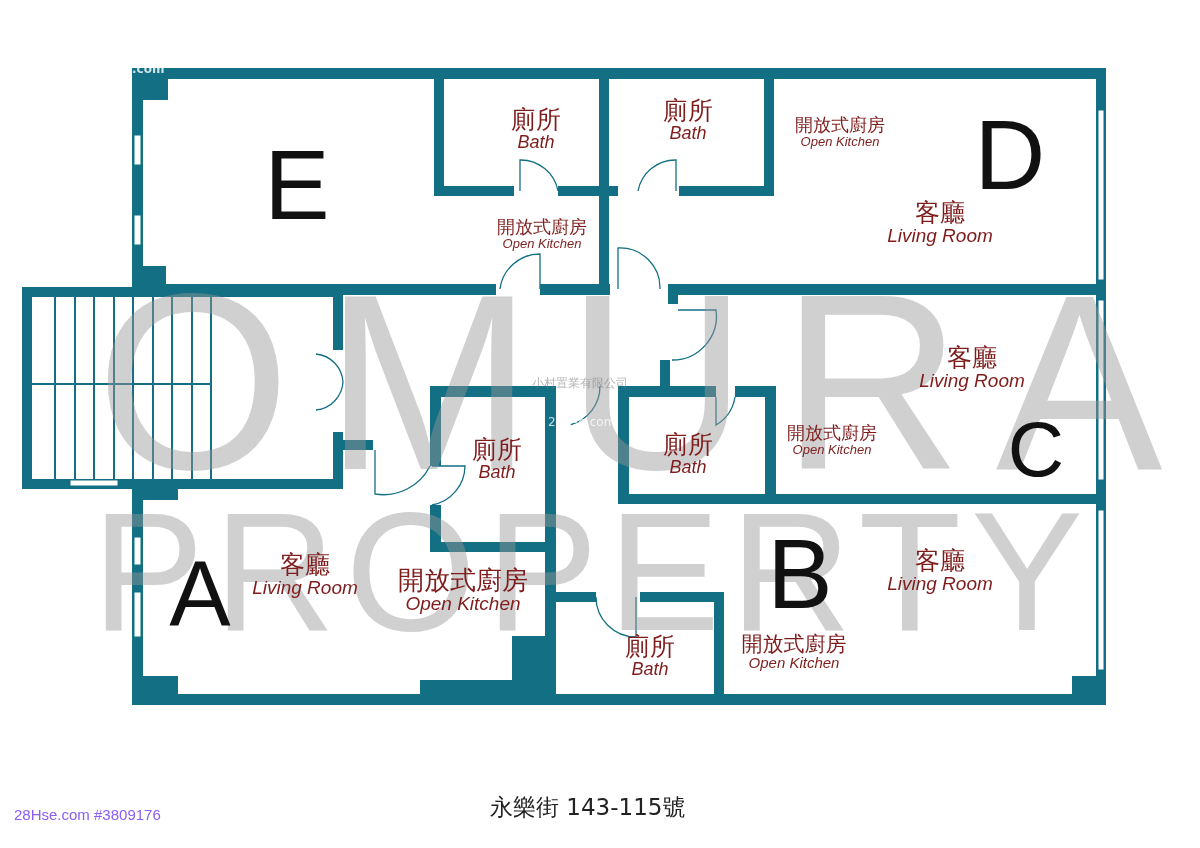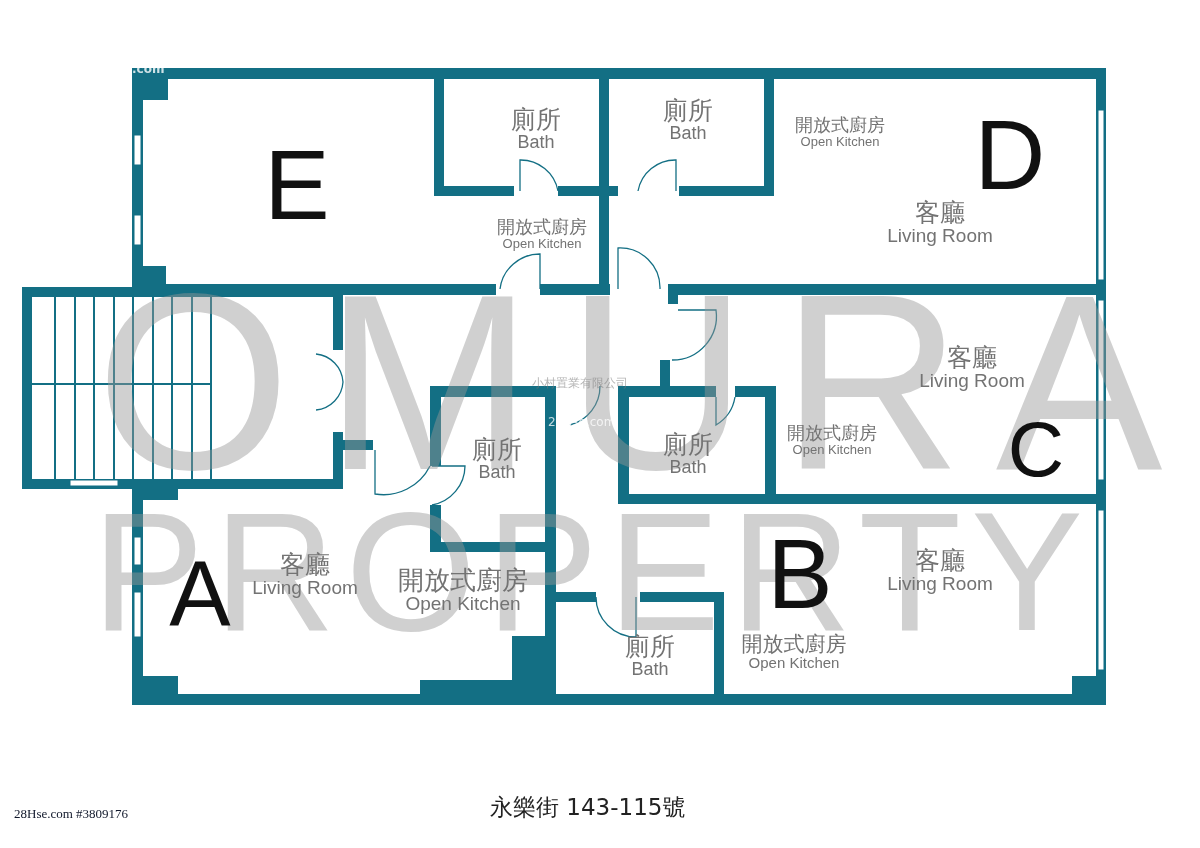--- a/index.html
+++ b/index.html
@@ -1,24 +1,24 @@
 <!DOCTYPE html>
 <html><head>
 <meta charset="utf-8">
 <style>
   html, body { margin:0; padding:0; background:#ffffff; }
   body { width:1200px; height:848px; position:relative; overflow:hidden; font-family:"DejaVu Sans", sans-serif; }
   #plan { position:absolute; left:0; top:0; width:1200px; height:848px; }
-  .lbl { position:absolute; text-align:center; color:#737373; white-space:nowrap; transform:translateX(-50%); line-height:1.05; }
+  .lbl { position:absolute; text-align:center; color:#7f1d1d; white-space:nowrap; transform:translateX(-50%); line-height:1.05; }
   .zh { font-family:"DejaVu Sans", sans-serif; font-weight:normal; }
-  .en { font-family:"Liberation Sans", sans-serif; }
+  .en { font-family:"Liberation Sans", sans-serif;font-style:italic; }
   .unit { position:absolute; font-family:"Liberation Sans", sans-serif; color:#111; font-weight:normal; line-height:1; transform:translateX(-50%); }
   .wm { position:absolute; font-family:"Liberation Sans", sans-serif; color:rgba(150,150,150,0.45); letter-spacing:18px; line-height:1; font-weight:normal; }
   .wm-company { position:absolute; font-size:12px; color:rgba(120,120,120,0.55); }
-  .footer-id { position:absolute; left:14px; top:806px; font-family:Liberation Serif, serif; font-size:13px; color:#0f172a; }
+  .footer-id { position:absolute; left:14px; top:806px; font-family:Liberation Sans, sans-serif; font-size:15px; color:#8b5cf6; }
   .footer-addr { position:absolute; left:490px; top:792px; font-size:23px; color:#222; }
 </style>
 </head>
 <body>
 
 <svg id="plan" viewBox="0 0 1200 848" xmlns="http://www.w3.org/2000/svg">
   <g fill="#136f84">
 
     <rect x="132" y="68" width="974" height="11"></rect>
 

